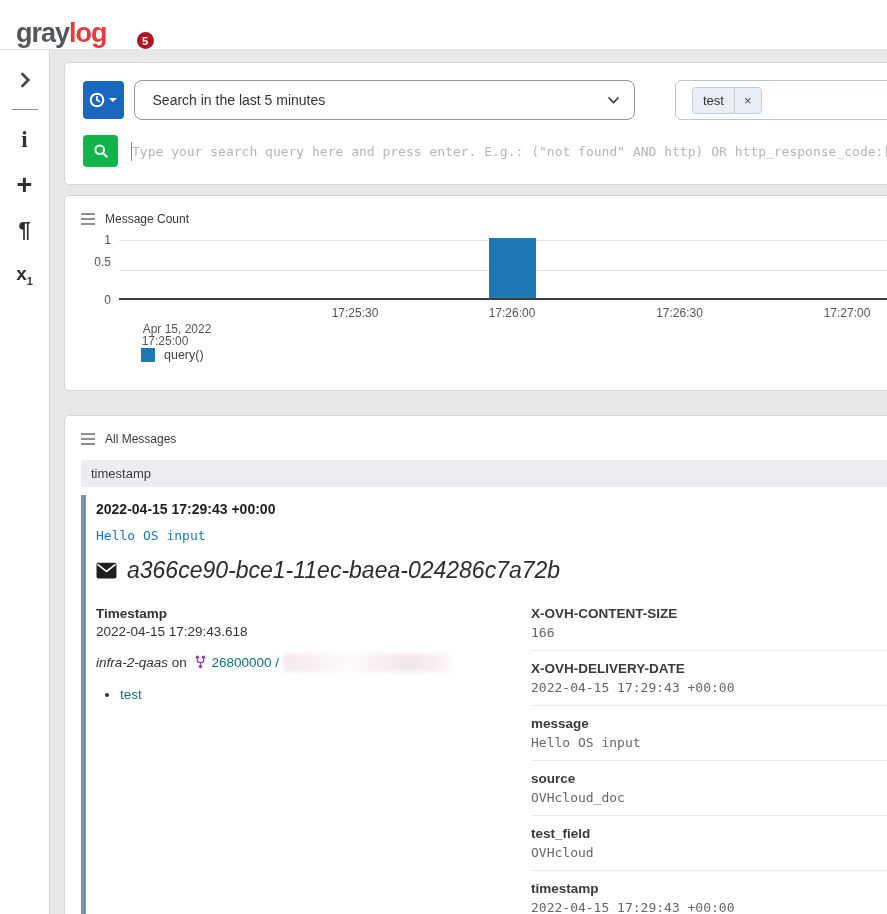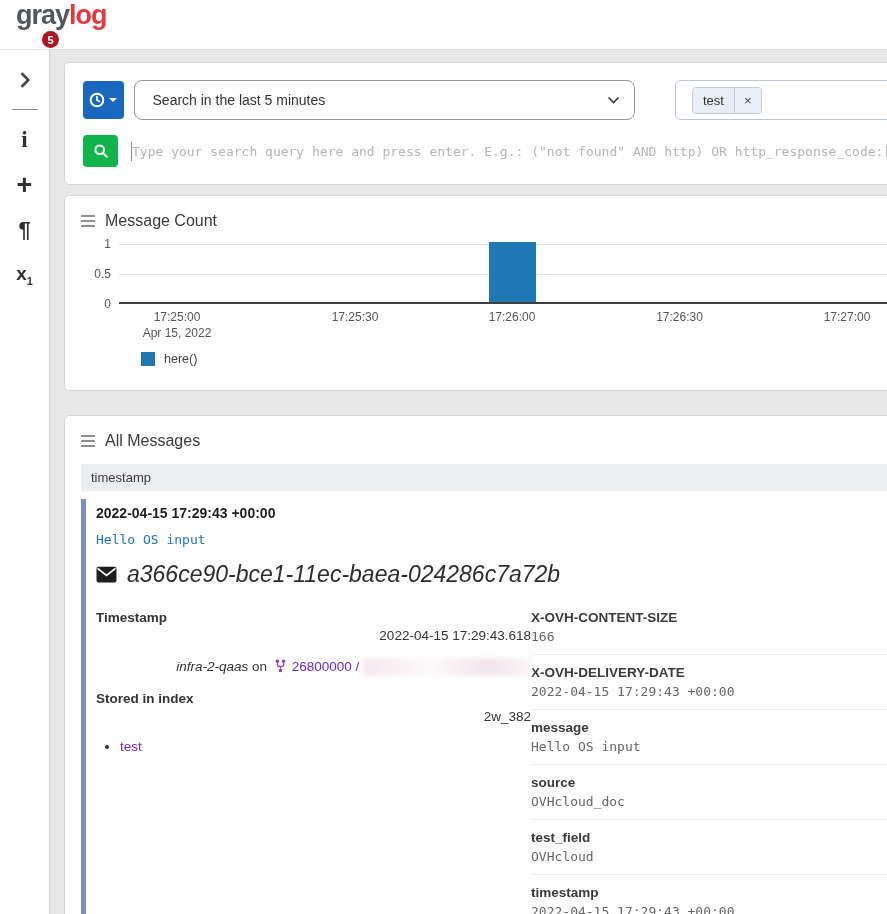--- a/index.html
+++ b/index.html
@@ -1,21 +1,21 @@
 <!DOCTYPE html>
 <html><head>
 <meta charset="utf-8">
 <style>
   * { margin:0; padding:0; box-sizing:border-box; }
   html,body { width:887px; height:914px; overflow:hidden; }
   body { font-family:"Liberation Sans", sans-serif; background:#e8e8e8; color:#333; }
 
   
   .topnav { height:50px; background:#fff; border-bottom:1px solid #e2e2e2;
-            display:flex; align-items:flex-start; padding:0 12px;flex-direction:column; }
+            display:flex; align-items:flex-end; padding:0 12px; }
   .logo { font-weight:bold; font-size:27px; letter-spacing:-1px; cursor:pointer; margin-left:4px; }
   .logo .g1 { color:#53575a; }
   .logo .g2 { color:#e23b40; }
   .nav-items { display:flex; align-items:center; margin-left:46px; gap:34px; }
   .nav-item { font-size:14px; color:#333; cursor:pointer; }
   .nav-system { display:flex; align-items:center; gap:7px; }
   .caret-down { width:0; height:0; border-left:4px solid transparent;
                 border-right:4px solid transparent; border-top:5px solid #333; }
   .nav-badge { margin-left:30px; background:#ad1625; color:#fff; font-size:11px; font-weight:bold;
                width:17px; height:17px; border-radius:50%; display:flex; align-items:center;
@@ -61,21 +61,21 @@
   .query-wrap { flex:1; margin-left:13px; display:flex; align-items:center; height:32px; }
   .cursor-bar { width:1px; height:19px; background:#8a8a8a; }
   .query-input { flex:1; border:none; outline:none; height:30px;
                  font-family:"DejaVu Sans Mono", monospace; font-size:13px; color:#333; }
   .query-input::placeholder { color:#b5b5b5; }
 
   
   .widget-head { display:flex; align-items:center; gap:10px; padding:16px 16px 0 16px; }
   .drag-handle { display:flex; flex-direction:column; gap:3px; cursor:grab; }
   .drag-handle span { width:14px; height:2px; background:#909090; display:block; }
-  .widget-title { font-size:16px; color:#3a3a3a; }
+  .widget-title { font-size:12px; color:#3a3a3a; }
 
   .chart-panel { height:196px; margin-bottom:24px; }
   .chart-box { position:relative; margin:14px 0 0 16px; height:140px; }
   .y-gutter { position:absolute; left:0; top:0; width:36px; height:60px; }
   .y-tick { position:absolute; right:6px; font-size:12px; color:#555; line-height:12px; width:30px; text-align:right; }
   .plot-area { position:absolute; left:38px; top:0; width:800px; height:60px;
                border-bottom:2px solid #3f3f3f; }
   .gridline { position:absolute; left:0; right:0; height:1px; background:#e4e4e4; }
   .chart-bar { position:absolute; bottom:0; }
   .x-tick { position:absolute; top:66px; transform:translateX(-50%); font-size:12px; color:#555; }
@@ -91,23 +91,23 @@
   .message-row { margin:8px 16px 0 16px; border-left:5px solid #7c90bf; padding:6px 0 0 10px;
                  min-height:402px; cursor:pointer; }
   .msg-timestamp { font-size:14px; font-weight:bold; color:#1f1f1f; }
   .msg-preview { margin-top:11px; font-family:"DejaVu Sans Mono", monospace; font-size:13px; color:#1b76b8; }
   .msg-id-row { margin-top:14px; display:flex; align-items:center; gap:10px; }
   .msg-id { font-size:23px; color:#2c2c2c; font-weight:400;font-style:italic; }
   .details { display:flex; margin-top:22px; }
   .col-left { width:435px; flex-shrink:0; }
   .dfield { margin-bottom:15px; }
   .dlabel { font-size:13.5px; font-weight:bold; color:#333; margin-bottom:3px; }
-  .dvalue { font-size:13.5px; color:#333;text-align:right; }
+  .dvalue { font-size:13.5px; color:#333; }
   .node-name { font-style:italic; }
-  a.purple, .purple-link { color:#6d28d9; text-decoration:none; cursor:pointer; }
+  a.purple, .purple-link { color:#0f766e; text-decoration:none; cursor:pointer; }
   .fork-icon { display:inline-block; vertical-align:-2px; margin:0 2px 0 4px; }
   .redacted { display:inline-block; width:168px; height:18px; vertical-align:middle; border-radius:2px;
               background:linear-gradient(90deg,#f5e7ee,#fdfafb 40%,#f2e4eb 75%,#fbf6f8);
               filter:blur(2px); }
   .stream-list { margin:6px 0 0 24px; }
   .stream-list li { font-size:13.5px; color:#333; margin-top:2px; }
   .col-right { flex:1; min-width:380px; }
   .field-row { border-bottom:1px solid #ececec; padding:0 0 10px 0; margin-bottom:10px; }
   .field-name { font-size:13.5px; font-weight:bold; color:#3a3a3a; margin-bottom:4px; cursor:pointer; }
   .field-value { font-family:"DejaVu Sans Mono", monospace; font-size:13px; color:#666; }
@@ -188,34 +188,34 @@
         <span class="drag-handle">
             <span></span>
             <span></span>
             <span></span>
           </span>
         <span class="widget-title">Message Count</span>
       </div>
       <div class="chart-box">
         <div class="y-gutter">
             <div class="y-tick" style="top: -6px;">1</div>
-            <div class="y-tick" style="top: 24px;">0.5</div>
+            <div class="y-tick" style="top: 16px;">0.5</div>
             <div class="y-tick" style="top: 54px;">0</div>
           </div>
         <div class="plot-area">
             <div class="gridline" style="top: 0px;"></div>
             <div class="gridline" style="top: 30px;"></div>
             <div class="chart-bar" style="left: 369.5px; width: 47px; height: 60px; background: rgb(31, 119, 180);"></div>
           </div>
         <div></div>
         <div class="legend">
           <span class="legend-swatch" style="background: rgb(31, 119, 180);"></span>
-          <span class="legend-label">here()</span>
-        </div>
-      <div class="x-tick" style="left: 96px;">17:25:00</div>
+          <span class="legend-label">query()</span>
+        </div>
+      <div class="x-tick" style="left: 84px; margin-top: 28px;">17:25:00</div>
           <div class="x-tick" style="left: 274px;">17:25:30</div>
           <div class="x-tick" style="left: 431px;">17:26:00</div>
           <div class="x-tick" style="left: 598.5px;">17:26:30</div>
           <div class="x-tick" style="left: 766px;">17:27:00</div>
           <div class="x-date" style="left: 96px;">Apr 15, 2022</div>
         </div>
     </div>
 
     <div class="panel messages-panel">
       <div class="widget-head">
@@ -253,24 +253,20 @@
                   <circle cx="2.6" cy="2.4" r="1.9" fill="#983bb0"></circle>
                   <circle cx="9.4" cy="2.4" r="1.9" fill="#983bb0"></circle>
                   <circle cx="6" cy="12.4" r="1.9" fill="#983bb0"></circle>
                   <path d="M2.6 4.2v2c0 1.2 1 1.8 2.2 1.8h2.4c1.2 0 2.2-.6 2.2-1.8v-2M6 8v2.6" stroke="#983bb0" stroke-width="1.4" fill="none"></path>
                 </svg>
                 <a class="purple">26800000 /</a>
                 <span class="redacted"></span>
               </div>
             </div>
             <div class="dfield">
-              <div class="dlabel">Stored in index</div>
-              <div class="dvalue">2w_382</div>
-            </div>
-            <div class="dfield">
               <ul class="stream-list">
                 <li>
                   <a class="purple">test</a>
                 </li>
               </ul>
             </div>
           </div>
           <div class="col-right">
               <div class="field-row">
                 <div class="field-name">X-OVH-CONTENT-SIZE</div>

